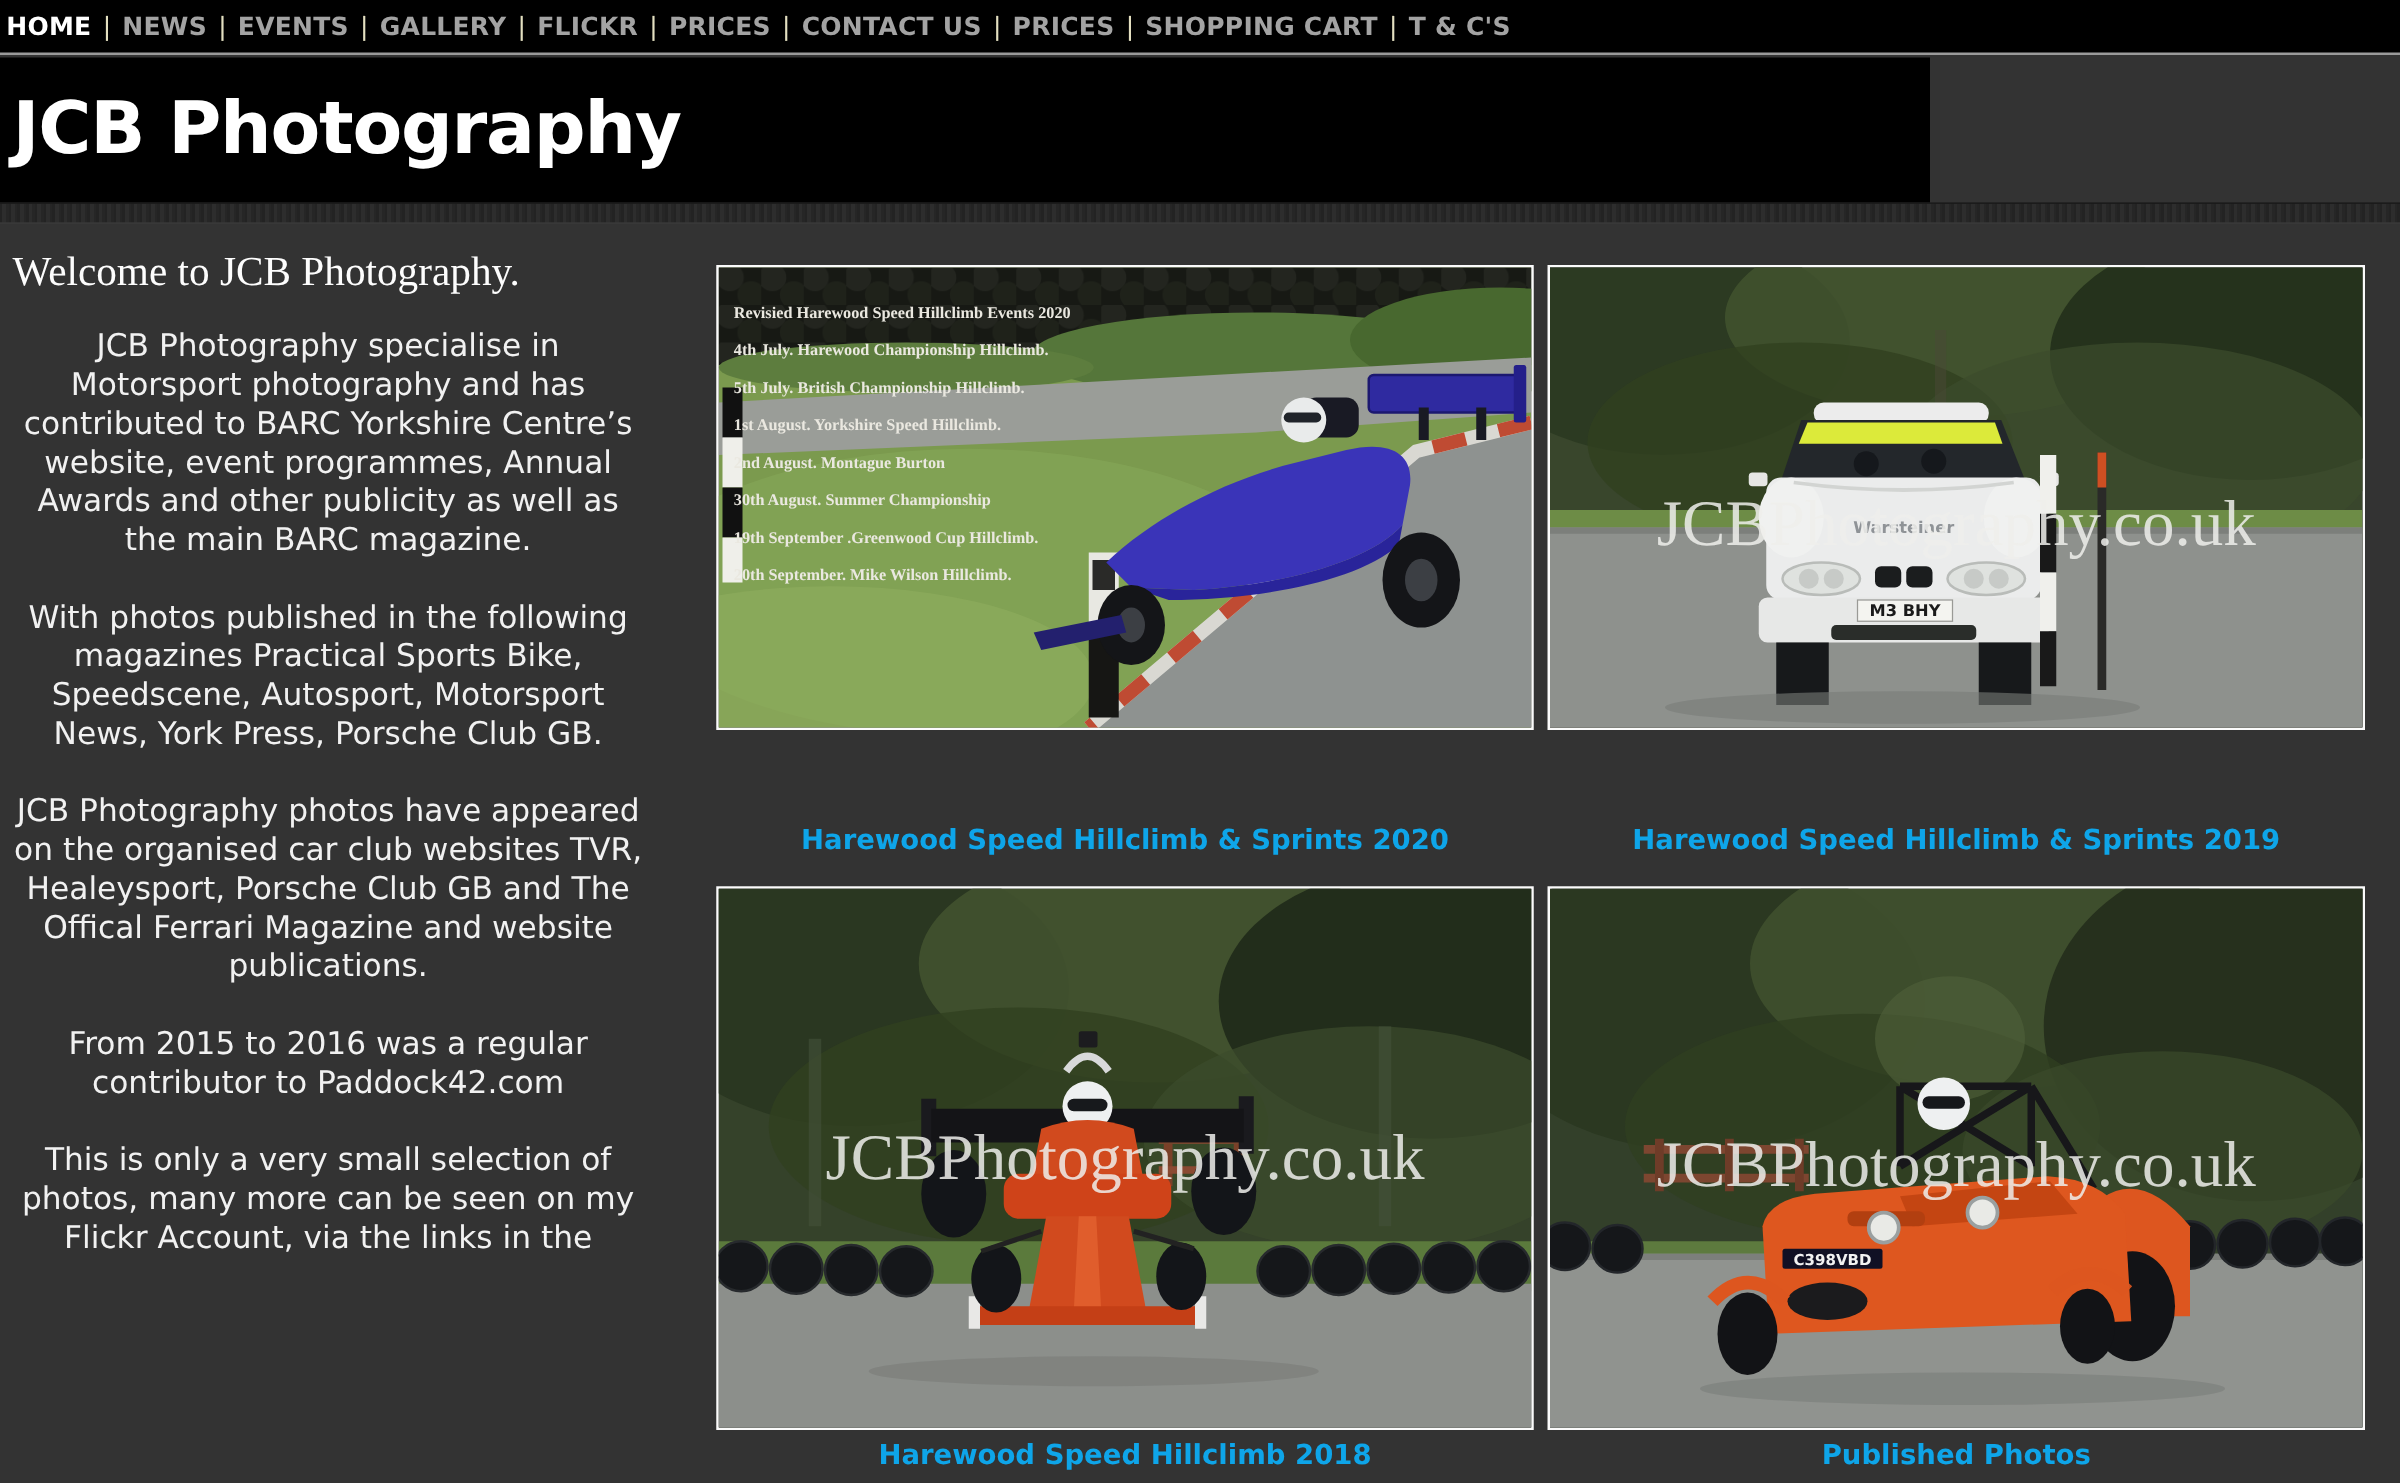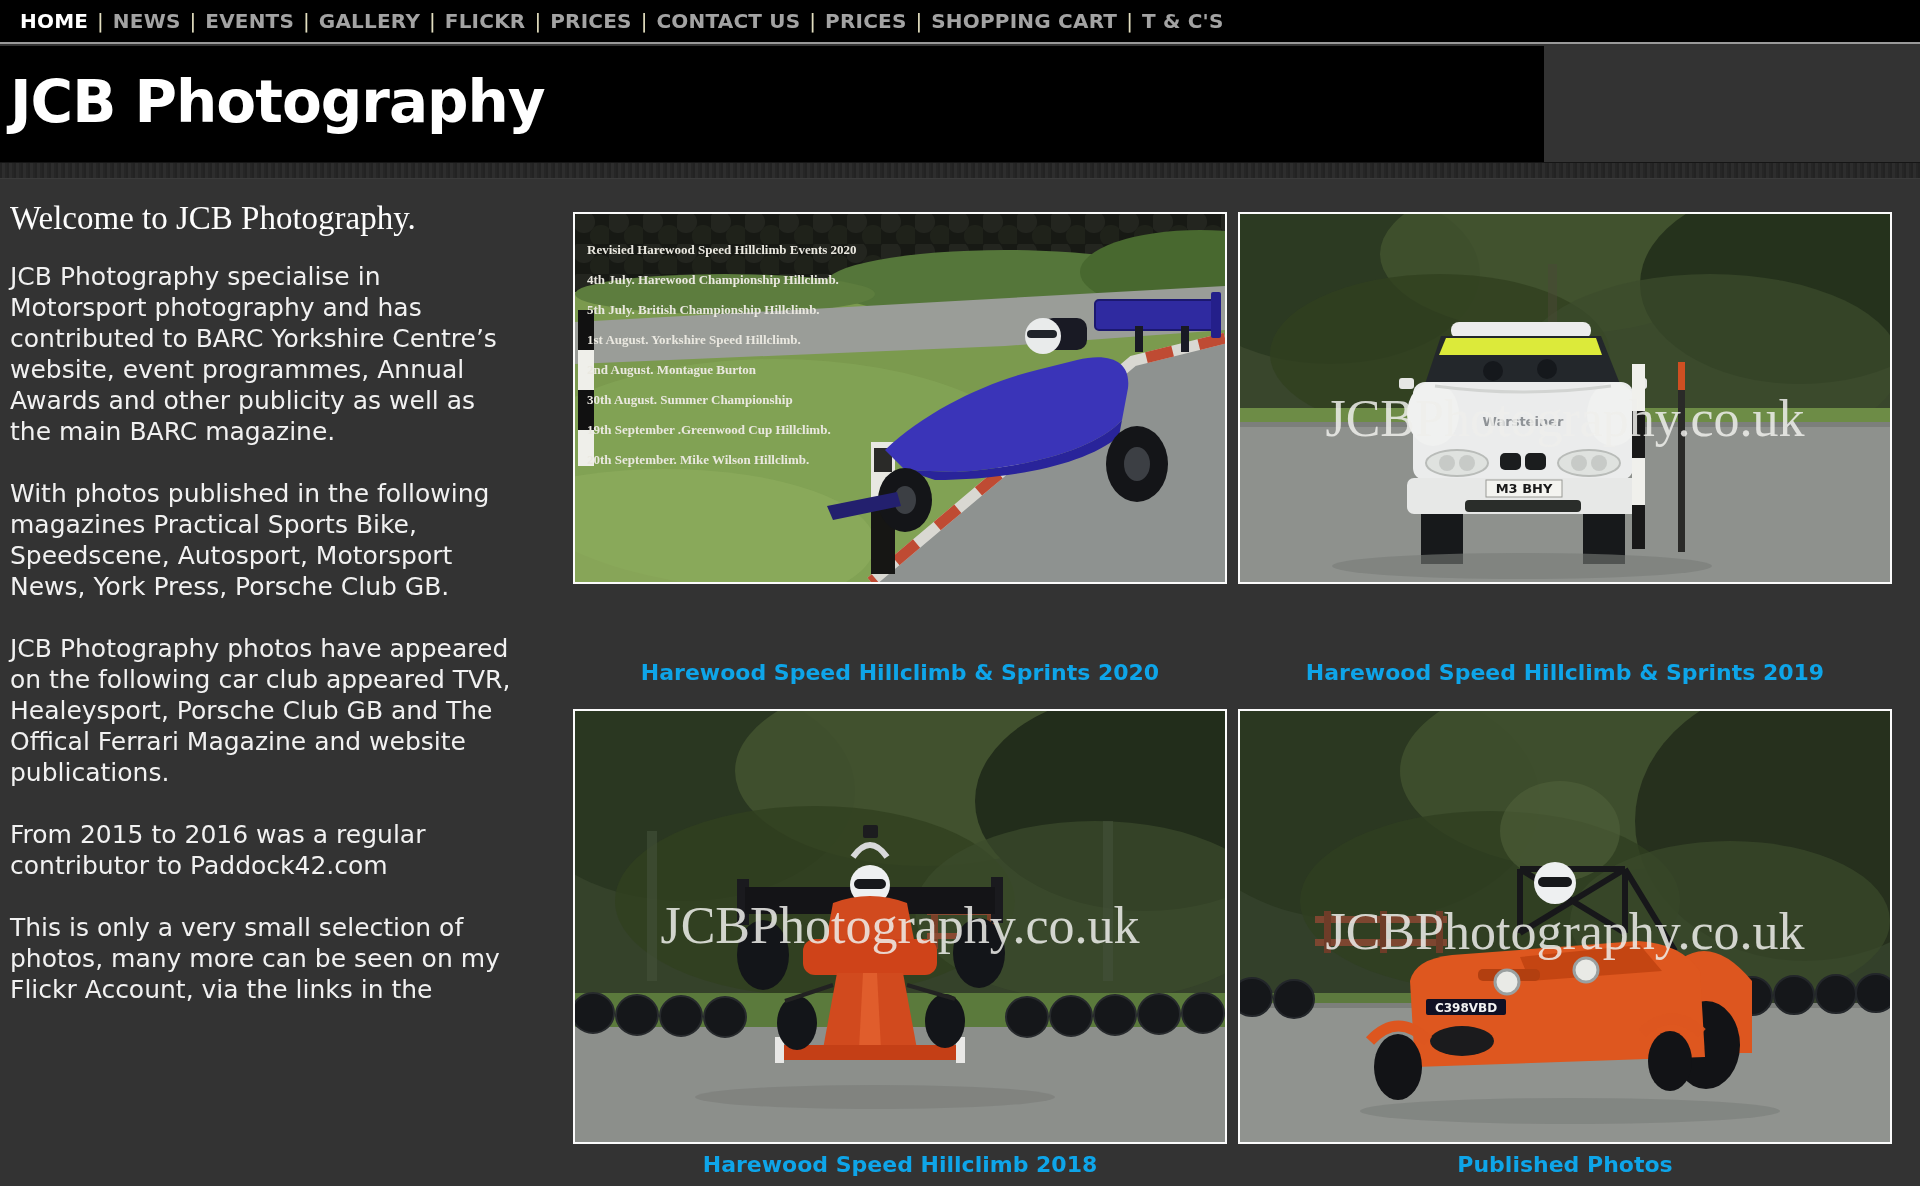--- a/index.html
+++ b/index.html
@@ -1,37 +1,37 @@
 <!DOCTYPE html>
 <html><head>
 <meta charset="utf-8">
 <style>
   html,body{margin:0;padding:0;background:#333333;}
   body{width:1920px;height:1186px;position:relative;overflow:hidden;
        font-family:"DejaVu Sans","Liberation Sans",sans-serif;-webkit-font-smoothing:antialiased;}
 
   
   .topnav{position:absolute;left:0;top:0;width:1920px;height:44px;background:#000;
-          border-bottom:2px solid #9a9a9a;display:flex;align-items:center;padding-left:20px;box-sizing:border-box;}
+          border-bottom:2px solid #9a9a9a;display:flex;align-items:center;padding-left:5px;box-sizing:border-box;}
   .topnav a{color:#a3a3a3;text-decoration:none;font-weight:bold;font-size:20px;letter-spacing:.2px;cursor:pointer;}
   .topnav a.active{color:#ffffff;}
   .topnav .sep{color:#e3dfc0;font-weight:normal;font-size:20px;padding:0 9px;}
 
   
   .siteheader{position:absolute;left:0;top:46px;width:1544px;height:116px;background:#000;}
   .siteheader h1{margin:0;padding:22px 0 0 10px;color:#fff;font-size:58px;font-weight:bold;letter-spacing:-1px;}
   .band{position:absolute;left:0;top:162px;width:1920px;height:15px;
         background:repeating-linear-gradient(90deg,#232323 0 2px,#2d2d2d 2px 5px,#262626 5px 7px);
         border-top:1px solid #151515;border-bottom:1px solid #3b3b3b;}
 
   
   .intro{position:absolute;left:10px;top:200px;width:505px;color:#f1f1f1;}
   .intro h2{font-family:"Liberation Serif","DejaVu Serif",serif;font-weight:normal;
             font-size:33px;margin:0 0 24px 0;color:#fdfdfd;}
-  .intro p{font-size:25px;line-height:31px;margin:0 0 31px 0;color:#f1f1f1;}
+  .intro p{font-size:25px;line-height:31px;margin:0 0 31px 0;color:#f1f1f1;text-align:center;}
 
   
   .photo{position:absolute;border:2px solid #fbfbfb;background:#222;box-sizing:content-box;cursor:pointer;}
   .photo svg{display:block;}
   #photo-1,#photo-2{width:650px;height:368px;top:212px;}
   #photo-3,#photo-4{width:650px;height:431px;top:709px;}
   #photo-1,#photo-3{left:573px;}
   #photo-2,#photo-4{left:1238px;}
   .caption{position:absolute;width:654px;text-align:center;color:#0ea5e9;
            font-size:22px;font-weight:bold;cursor:pointer;}
@@ -73,21 +73,21 @@
 
 <header class="siteheader">
   <h1>JCB Photography</h1>
 </header>
 <div class="band"></div>
 
 <section class="intro">
   <h2>Welcome to JCB Photography.</h2>
   <p>JCB Photography specialise in Motorsport photography and has contributed to BARC Yorkshire Centre’s website, event programmes, Annual Awards and other publicity as well as the main BARC magazine.</p>
   <p>With photos published in the following magazines Practical Sports Bike, Speedscene, Autosport, Motorsport News, York Press, Porsche Club GB.</p>
-  <p>JCB Photography photos have appeared on the following car club appeared TVR, Healeysport, Porsche Club GB and The Offical Ferrari Magazine and website publications.</p>
+  <p>JCB Photography photos have appeared on the organised car club websites TVR, Healeysport, Porsche Club GB and The Offical Ferrari Magazine and website publications.</p>
   <p>From 2015 to 2016 was a regular contributor to Paddock42.com</p>
   <p>This is only a very small selection of photos, many more can be seen on my Flickr Account, via the links in the</p>
 </section>
 
 <div class="photo" id="photo-1">
 <svg viewBox="0 0 650 368" width="650" height="368">
   <defs>
     <pattern id="tyres1" width="34" height="30" patternUnits="userSpaceOnUse">
       <rect width="34" height="30" fill="#171914"></rect>
       <circle cx="9" cy="8" r="11" fill="#23251f"></circle>

